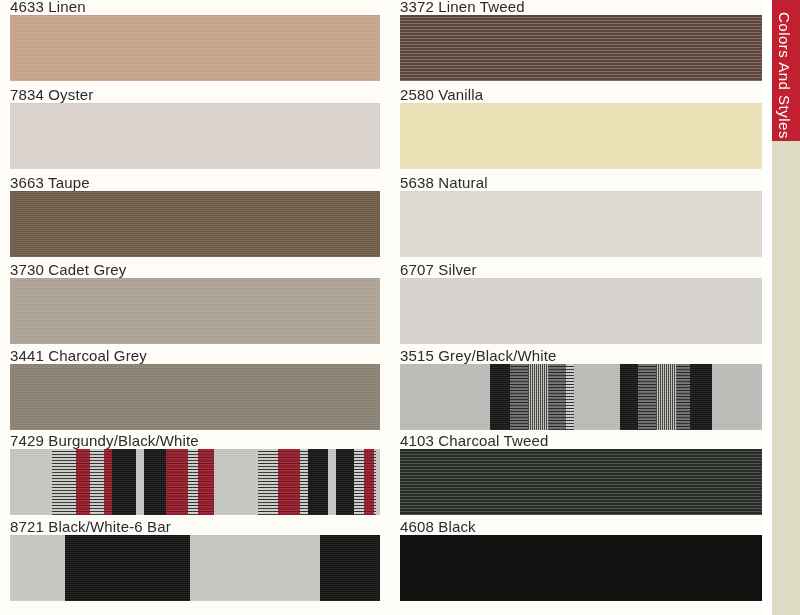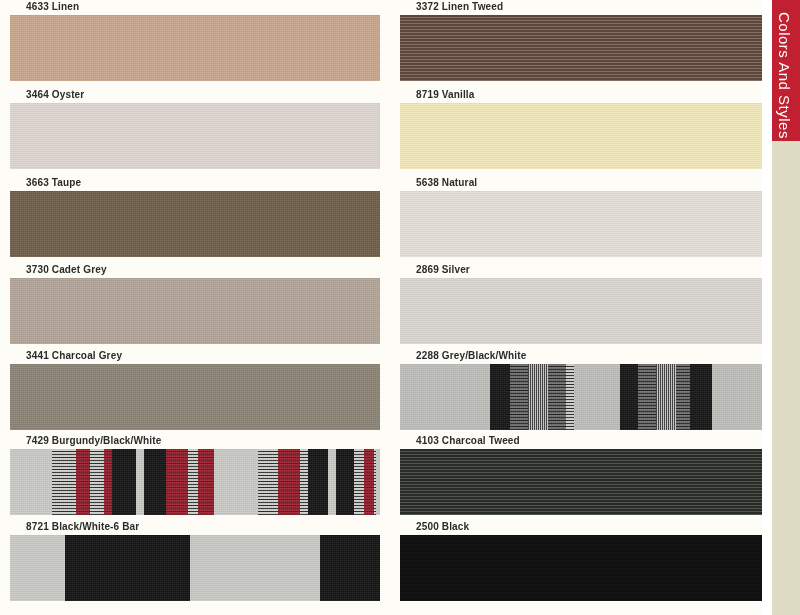--- a/index.html
+++ b/index.html
@@ -42,27 +42,26 @@
     transform:rotate(90deg);
     left:21px;top:12px;
   }
   
   .col{position:absolute;top:0;width:370px;}
   .col-left{left:10px;}
   .col-right{left:400px;}
 
   .entry{position:absolute;left:0;width:370px;}
   .entry-label{
-    position:absolute;left:16px;top:0;
-    font-size:10px;
+    position:absolute;left:0;top:0;
+    font-size:15px;
     color:#2b2b2b;
     letter-spacing:.15px;
     line-height:13px;
     white-space:nowrap;
-    font-weight:bold;
   }
   .swatch{
     position:absolute;left:0;top:15px;
     width:370px;height:66px;
     overflow:hidden;
   }
   .swatch .noise{
     position:absolute;inset:0;
     opacity:.30;
     background-image:
@@ -97,21 +96,21 @@
   <div class="col col-left">
 
     <div class="entry" style="top:0px;">
       <div class="entry-label">4633 Linen</div>
       <div class="swatch" style="background:#c9a58b;">
         <div class="noise"></div>
       </div>
     </div>
 
     <div class="entry" style="top:88px;">
-      <div class="entry-label">3464 Oyster</div>
+      <div class="entry-label">7834 Oyster</div>
       <div class="swatch" style="background:#ddd6cf;">
         <div class="noise"></div>
       </div>
     </div>
 
     <div class="entry" style="top:176px;">
       <div class="entry-label">3663 Taupe</div>
       <div class="swatch" style="background:#6e5c48;">
         <div class="noise"></div>
       </div>
@@ -168,42 +167,42 @@
   <div class="col col-right">
 
     <div class="entry" style="top:0px;">
       <div class="entry-label">3372 Linen Tweed</div>
       <div class="swatch tweed" style="background:#6b5246;">
         <div class="noise"></div>
       </div>
     </div>
 
     <div class="entry" style="top:88px;">
-      <div class="entry-label">8719 Vanilla</div>
+      <div class="entry-label">2580 Vanilla</div>
       <div class="swatch" style="background:#f0e6b8;">
         <div class="noise"></div>
       </div>
     </div>
 
     <div class="entry" style="top:176px;">
       <div class="entry-label">5638 Natural</div>
       <div class="swatch" style="background:#e2ded6;">
         <div class="noise"></div>
       </div>
     </div>
 
     <div class="entry" style="top:263px;">
-      <div class="entry-label">2869 Silver</div>
+      <div class="entry-label">6707 Silver</div>
       <div class="swatch" style="background:#d8d5d0;">
         <div class="noise"></div>
       </div>
     </div>
 
     <div class="entry" style="top:349px;">
-      <div class="entry-label">2288 Grey/Black/White</div>
+      <div class="entry-label">3515 Grey/Black/White</div>
       <div class="swatch" style="background:#bcbcb8;">
         <div class="band" style="left:90px;width:20px;background:#141414;"></div>
         <div class="band strp-mid" style="left:110px;width:18px;"></div>
         <div class="band strp-fine" style="left:128px;width:20px;"></div>
         <div class="band strp-mid" style="left:148px;width:18px;"></div>
         <div class="band strp-gry" style="left:166px;width:8px;"></div>
         <div class="band" style="left:220px;width:18px;background:#141414;"></div>
         <div class="band strp-mid" style="left:238px;width:18px;"></div>
         <div class="band strp-fine" style="left:256px;width:20px;"></div>
         <div class="band strp-mid" style="left:276px;width:14px;"></div>
@@ -213,21 +212,21 @@
     </div>
 
     <div class="entry" style="top:434px;">
       <div class="entry-label">4103 Charcoal Tweed</div>
       <div class="swatch tweed" style="background:#2f332c;">
         <div class="noise"></div>
       </div>
     </div>
 
     <div class="entry" style="top:520px;">
-      <div class="entry-label">2500 Black</div>
+      <div class="entry-label">4608 Black</div>
       <div class="swatch" style="background:#0d0d0d;">
         <div class="noise" style="opacity:.12;"></div>
       </div>
     </div>
 
   </div>
 
   <div class="margin-gutter"></div>
   <div class="margin-strip"></div>
 

